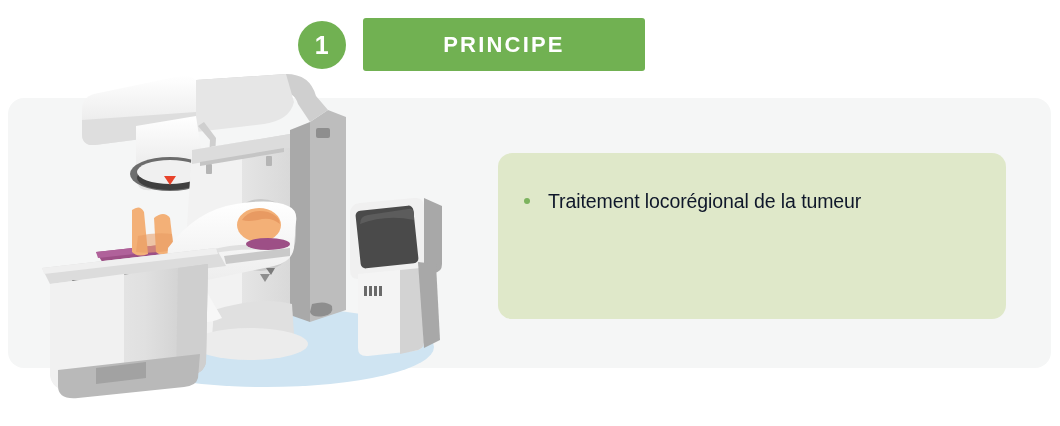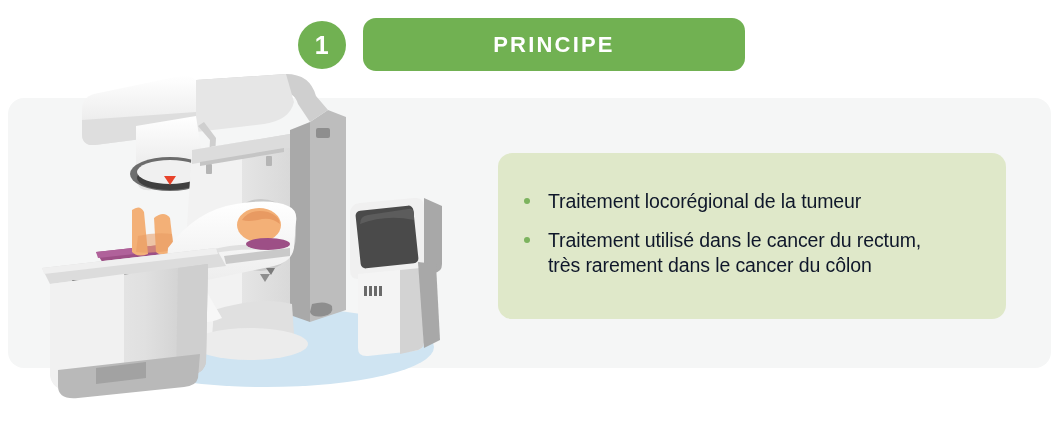--- a/index.html
+++ b/index.html
@@ -38,24 +38,24 @@
     letter-spacing: 0.5px;
     display: flex;
     align-items: center;
     justify-content: center;
     line-height: 1;
   }
   #section-title-bar {
     position: absolute;
     left: 363px;
     top: 18px;
-    width: 382px;
+    width: 282px;
     height: 53px;
     background: #71b152;
-    border-radius: 13px;
+    border-radius: 3px;
     display: flex;
     align-items: center;
     justify-content: center;
   }
   #section-title-text {
     color: #ffffff;
     font-size: 22px;
     font-weight: bold;
     letter-spacing: 2.2px;
     line-height: 1;
@@ -237,20 +237,15 @@
 </div>
 
 <div id="text-card">
   <div id="bullet-list">
 
     <div class="bullet-row">
       <span class="bullet-dot"></span>
       <span class="bullet-text">Traitement locorégional de la tumeur</span>
     </div>
 
-    <div class="bullet-row">
-      <span class="bullet-dot"></span>
-      <span class="bullet-text">Traitement utilisé dans le cancer du rectum,
-très rarement dans le cancer du côlon</span>
-    </div>
 
   </div>
 </div>
 
 </body></html>

